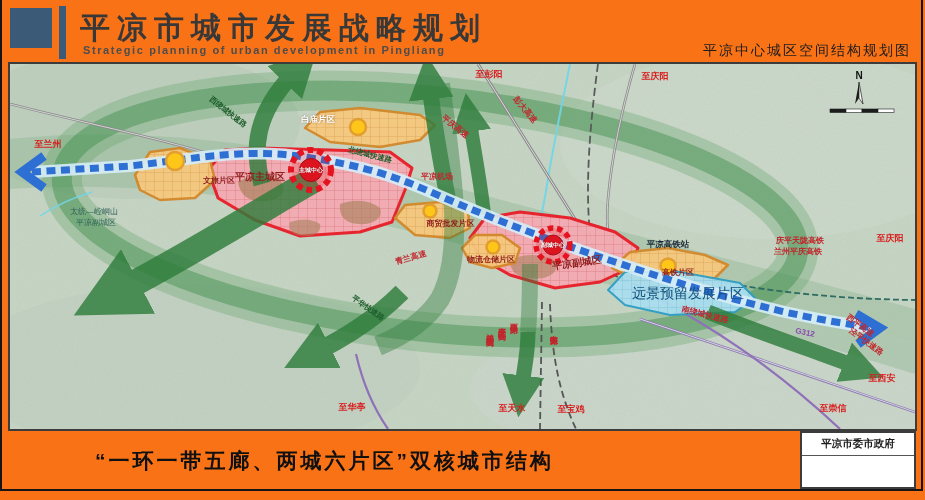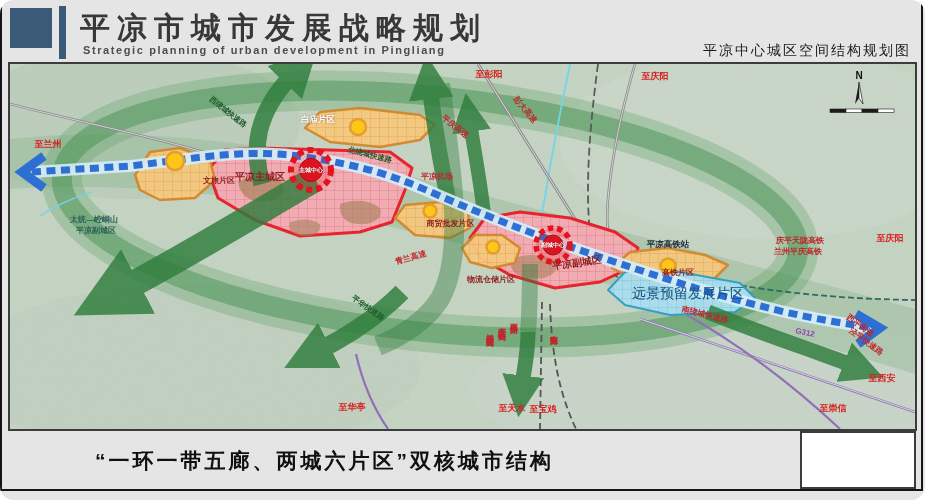--- a/index.html
+++ b/index.html
@@ -1,17 +1,17 @@
 <!DOCTYPE html>
 <html><head>
 <meta charset="utf-8">
 <style>
   html,body{margin:0;padding:0;background:#ffffff;}
-  .page{position:relative;width:925px;height:500px;background:#e5e5e5;overflow:hidden;
-        font-family:"Liberation Sans",sans-serif;border-radius:14px;}
+  .page{position:relative;width:925px;height:500px;background:#f97316;overflow:hidden;
+        font-family:"Liberation Sans",sans-serif;}
   .bl{position:absolute;background:#151515;}
   
   .logo-square{position:absolute;left:10px;top:8px;width:42px;height:40px;background:#3b5a77;}
   .logo-bar{position:absolute;left:59px;top:6px;width:7px;height:53px;background:#3b5a77;}
   .title-cn{position:absolute;left:80px;top:8px;font-size:30px;font-weight:bold;color:#383838;
             letter-spacing:7px;white-space:nowrap;}
   .title-en{position:absolute;left:83px;top:44px;font-size:11px;font-weight:bold;color:#4d4d4d;
             letter-spacing:1.6px;white-space:nowrap;}
   .map-title{position:absolute;right:14px;top:42px;font-size:14px;color:#1c1c1c;
              letter-spacing:2px;white-space:nowrap;}
@@ -25,21 +25,21 @@
   .mlab{position:absolute;transform:translate(-50%,-50%);white-space:nowrap;pointer-events:none;
         font-family:"Liberation Sans",sans-serif;line-height:1;}
   .dir{color:#d81e1e;font-weight:bold;font-size:9px;}
   .roadred{color:#c1272d;font-weight:bold;font-size:8px;}
   .dred{color:#8f1d1d;font-weight:bold;font-size:8px;}
   .big{font-size:10px;}
   .green{color:#1d5c2a;font-weight:bold;font-size:7.5px;}
   .white{color:#ffffff;font-weight:bold;font-size:8.5px;text-shadow:0 0 2px rgba(80,40,0,.55);}
   .blue{color:#14527d;font-weight:normal;font-size:14px;}
   .dark{color:#1d2b38;font-weight:bold;font-size:8.5px;}
-  .teal{color:#2d6057;font-weight:bold;font-size:8px;margin-top:8px;}
+  .teal{color:#2d6057;font-weight:normal;font-size:8px;}
   .ctr{color:#ffffff;font-weight:bold;font-size:6px;text-shadow:0 0 1px rgba(0,0,0,.5);}
   .vert{writing-mode:vertical-rl;text-orientation:upright;letter-spacing:1px;}
   .compass-n{color:#111;font-weight:bold;font-size:10px;}
   
   .caption{position:absolute;left:95px;top:447px;font-size:21px;font-weight:bold;color:#101010;
            letter-spacing:3px;white-space:nowrap;}
   .stamp{position:absolute;left:800px;top:431px;width:116px;height:58px;
          border:2px solid #3c3c3c;box-sizing:border-box;background:#ffffff;}
   .stamp-agency{height:22px;line-height:22px;text-align:center;font-size:10.5px;font-weight:bold;
                 color:#1c1c1c;font-family:"Liberation Serif",serif;border-bottom:1px solid #555;}
@@ -197,45 +197,46 @@
       <div class="mlab white" style="left:308px;top:55px;">白庙片区</div>
       <div class="mlab green" style="left:218px;top:48px;transform:translate(-50%,-50%) rotate(38deg);">西绕城快速路</div>
       <div class="mlab green" style="left:360px;top:91px;transform:translate(-50%,-50%) rotate(14deg);">北绕城快速路</div>
       <div class="mlab roadred" style="left:445px;top:63px;transform:translate(-50%,-50%) rotate(38deg);">平庆高速</div>
       <div class="mlab roadred" style="left:515px;top:46px;transform:translate(-50%,-50%) rotate(50deg);">彭大高速</div>
       <div class="mlab dir" style="left:479px;top:10px;">至彭阳</div>
       <div class="mlab dir" style="left:645px;top:12px;">至庆阳</div>
       <div class="mlab roadred" style="left:427px;top:113px;">平凉机场</div>
       <div class="mlab dred" style="left:418px;top:160px;padding-left:45px;">商贸批发片区</div>
       <div class="mlab roadred" style="left:401px;top:194px;transform:translate(-50%,-50%) rotate(-16deg);">青兰高速</div>
-      <div class="mlab dred" style="left:481px;top:196px;margin-top:20px;">物流仓储片区</div>
+      <div class="mlab dred" style="left:481px;top:196px;">物流仓储片区</div>
       <div class="mlab dred big" style="left:567px;top:199px;transform:translate(-50%,-50%) rotate(-8deg);">平凉副城区</div>
       <div class="mlab ctr" style="left:543px;top:181px;">副城中心</div>
       <div class="mlab dark" style="left:658px;top:180px;">平凉高铁站</div>
       <div class="mlab dred" style="left:668px;top:209px;">高铁片区</div>
       <div class="mlab blue" style="left:678px;top:229px;">远景预留发展片区</div>
       <div class="mlab roadred" style="left:695px;top:251px;transform:translate(-50%,-50%) rotate(14deg);">南绕城快速路</div>
       <div class="mlab roadred" style="left:790px;top:177px;">庆平天陇高铁</div>
       <div class="mlab roadred" style="left:788px;top:188px;">兰州平庆高铁</div>
       <div class="mlab dir" style="left:880px;top:174px;">至庆阳</div>
       <div class="mlab roadred" style="left:795px;top:269px;transform:translate(-50%,-50%) rotate(12deg);color:#8a4baf;">G312</div>
       <div class="mlab roadred" style="left:850px;top:262px;transform:translate(-50%,-50%) rotate(36deg);">西平高速</div>
       <div class="mlab roadred" style="left:856px;top:278px;transform:translate(-50%,-50%) rotate(36deg);">泾平快速路</div>
       <div class="mlab dir" style="left:872px;top:314px;">至西安</div>
       <div class="mlab dir" style="left:823px;top:344px;">至崇信</div>
       <div class="mlab green" style="left:358px;top:244px;transform:translate(-50%,-50%) rotate(35deg);">平华快速路</div>
       <div class="mlab dir" style="left:342px;top:343px;">至华亭</div>
       <div class="mlab dir" style="left:502px;top:344px;">至天水</div>
-      <div class="mlab dir" style="left:533px;top:345px;">至宝鸡</div>
+      <div class="mlab dir" style="left:561px;top:345px;">至宝鸡</div>
       <div class="mlab roadred vert" style="left:479px;top:266px;">兰州平庆高铁</div>
       <div class="mlab roadred vert" style="left:491px;top:260px;">庆平天陇高铁</div>
       <div class="mlab roadred vert" style="left:503px;top:255px;">西平铁路</div>
       <div class="mlab roadred vert" style="left:543px;top:266px;">宝中铁路</div>
     </div>
   </div>
 
   <div>
     <div class="caption">“一环一带五廊、两城六片区”双核城市结构</div>
     <div class="stamp">
+      <div class="stamp-agency">平凉市委市政府</div>
     </div>
   </div>
 
 </div>
 
 </body></html>

